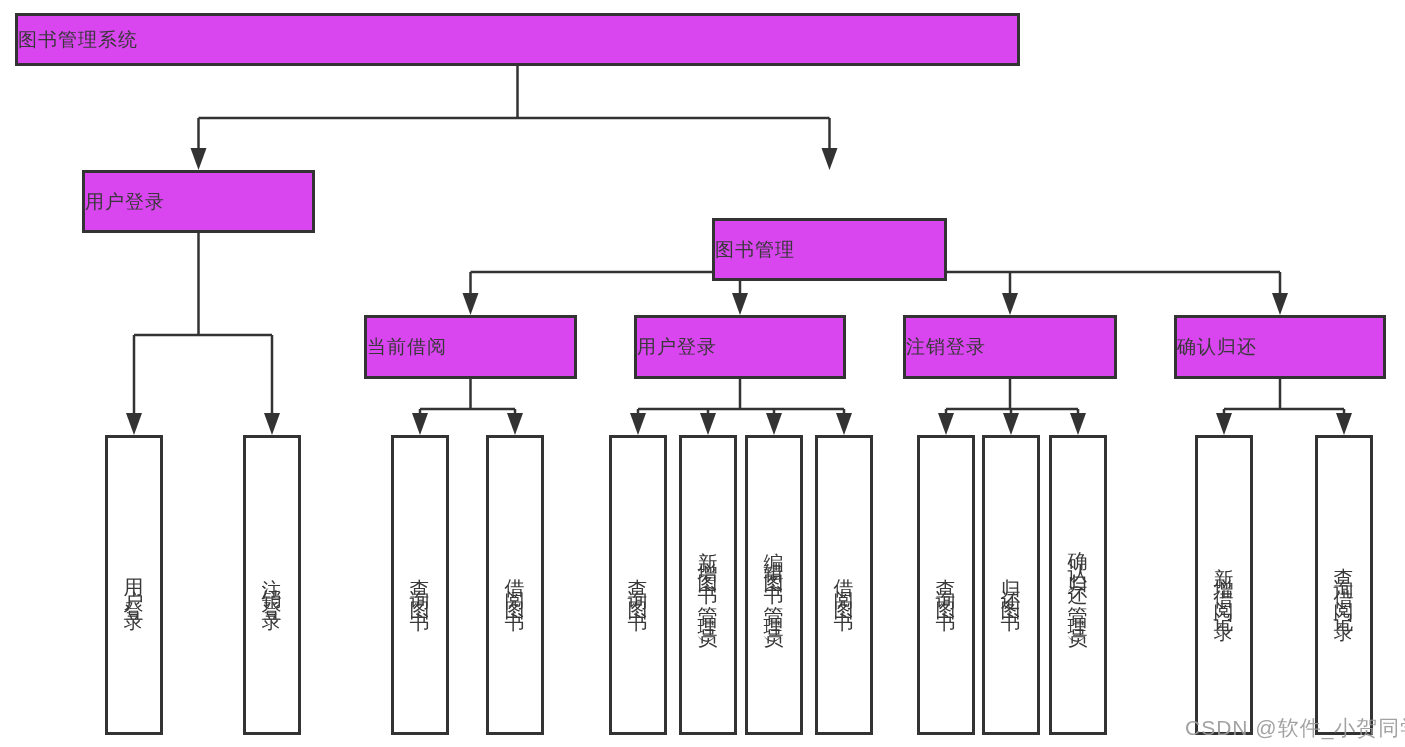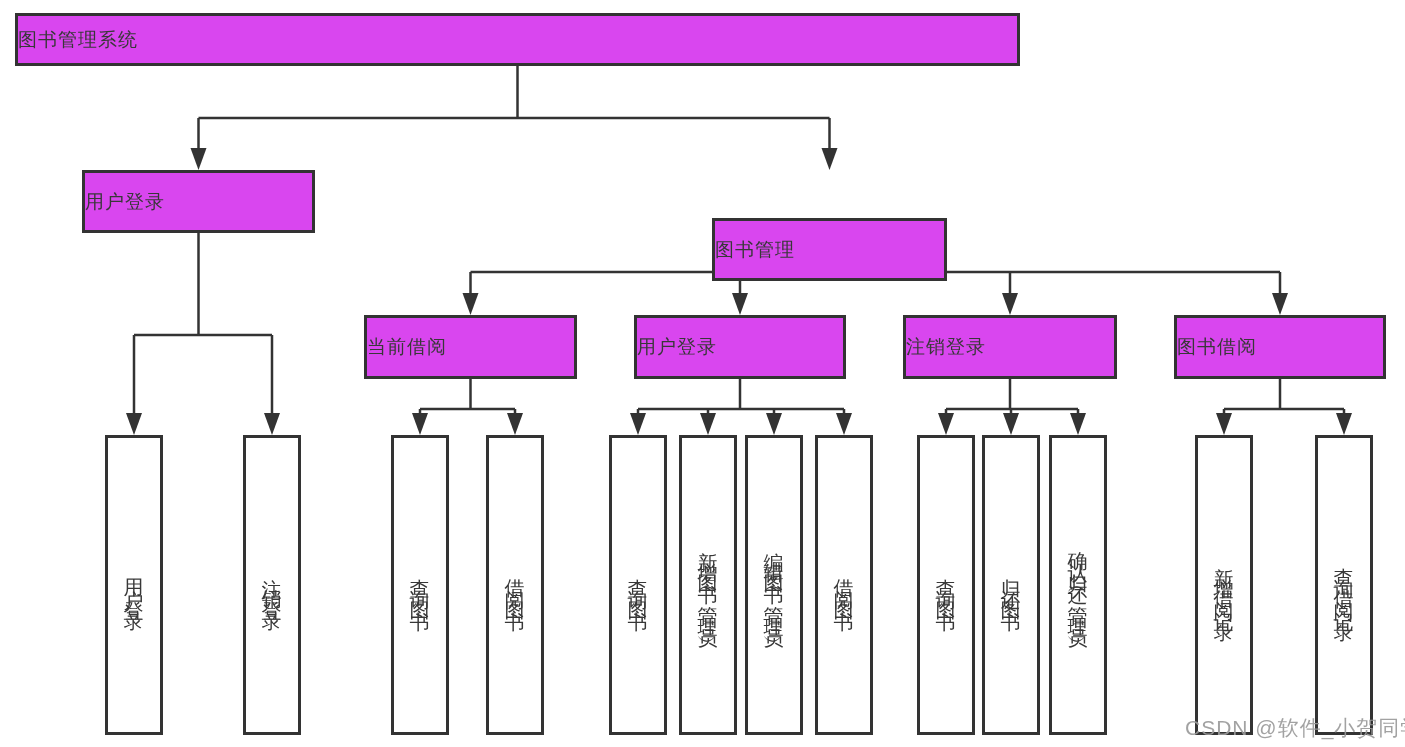--- a/index.html
+++ b/index.html
@@ -152,21 +152,21 @@
   <div class="box" style="left:364px;top:315px;width:213px;height:64px;">
     <span>当前借阅</span>
   </div>
   <div class="box" style="left:634px;top:315px;width:212px;height:64px;">
     <span>用户登录</span>
   </div>
   <div class="box" style="left:903px;top:315px;width:214px;height:64px;">
     <span>注销登录</span>
   </div>
   <div class="box" style="left:1174px;top:315px;width:212px;height:64px;">
-    <span>图书借阅</span>
+    <span>确认归还</span>
   </div>
 
   <div class="leafbox" style="left:105px;">
     <span class="leaf-label">用户登录</span>
   </div>
   <div class="leafbox" style="left:243px;">
     <span class="leaf-label">注销登录</span>
   </div>
 
   <div class="leafbox" style="left:391px;">

